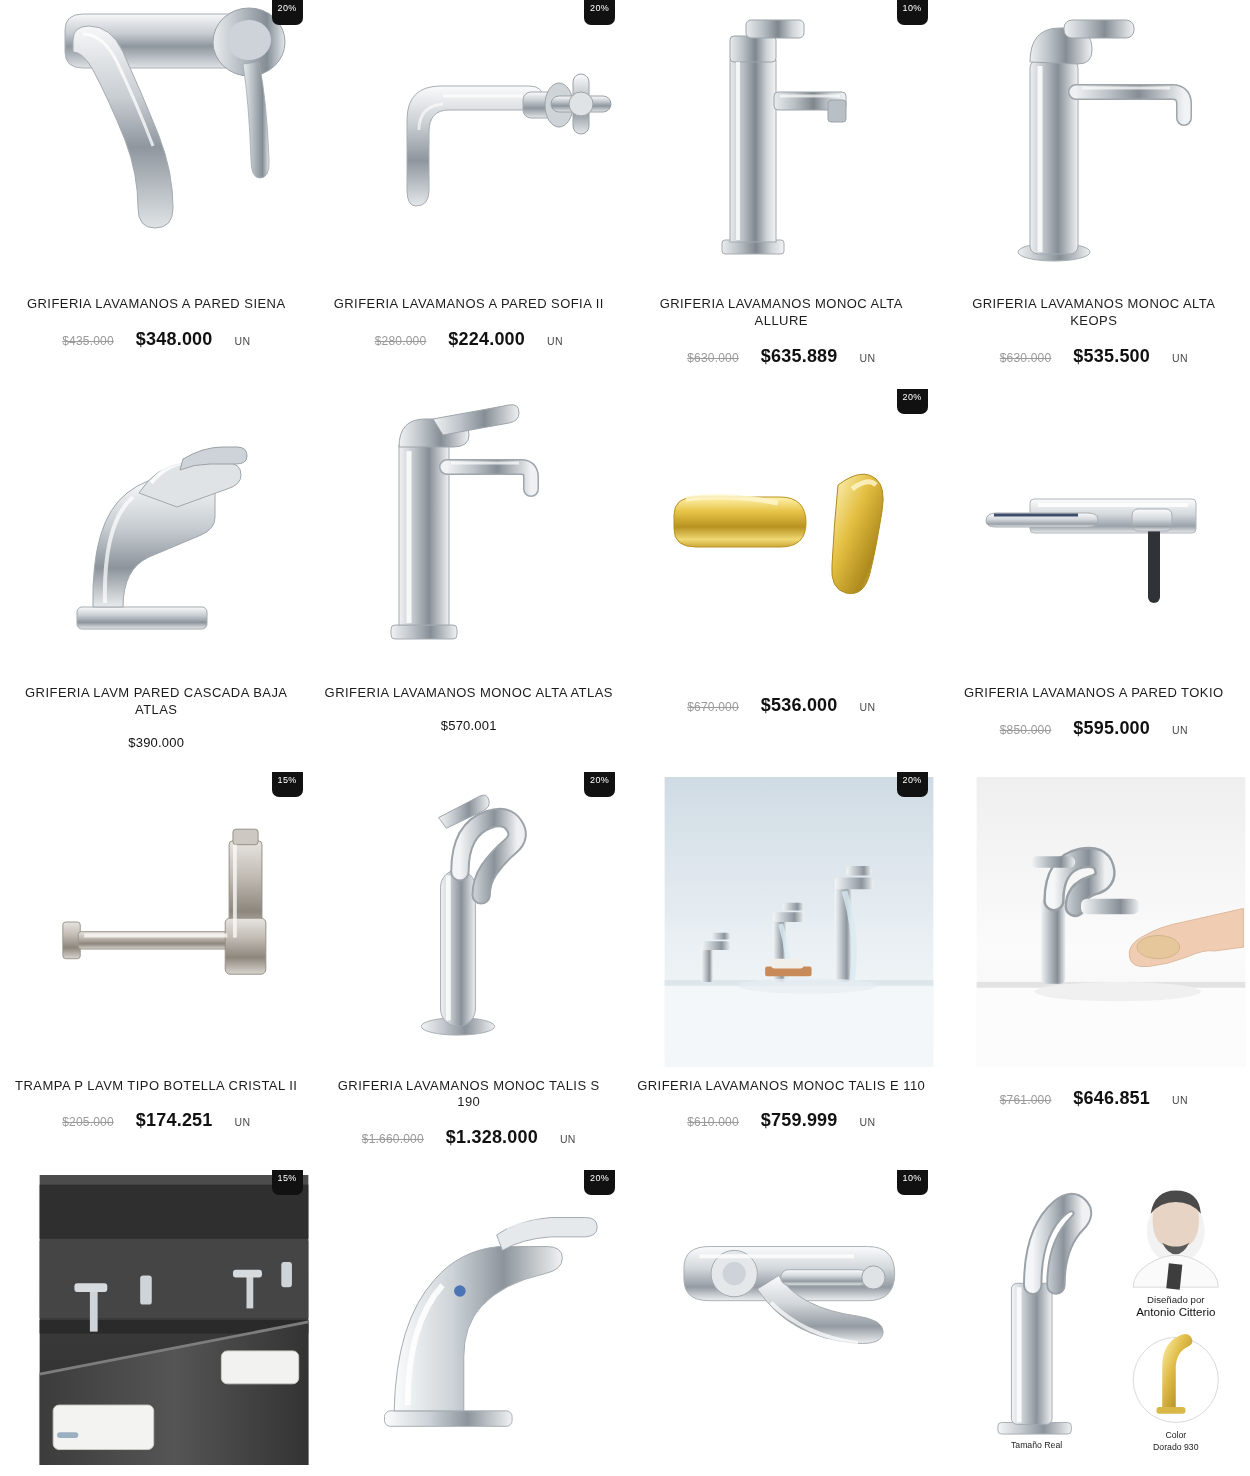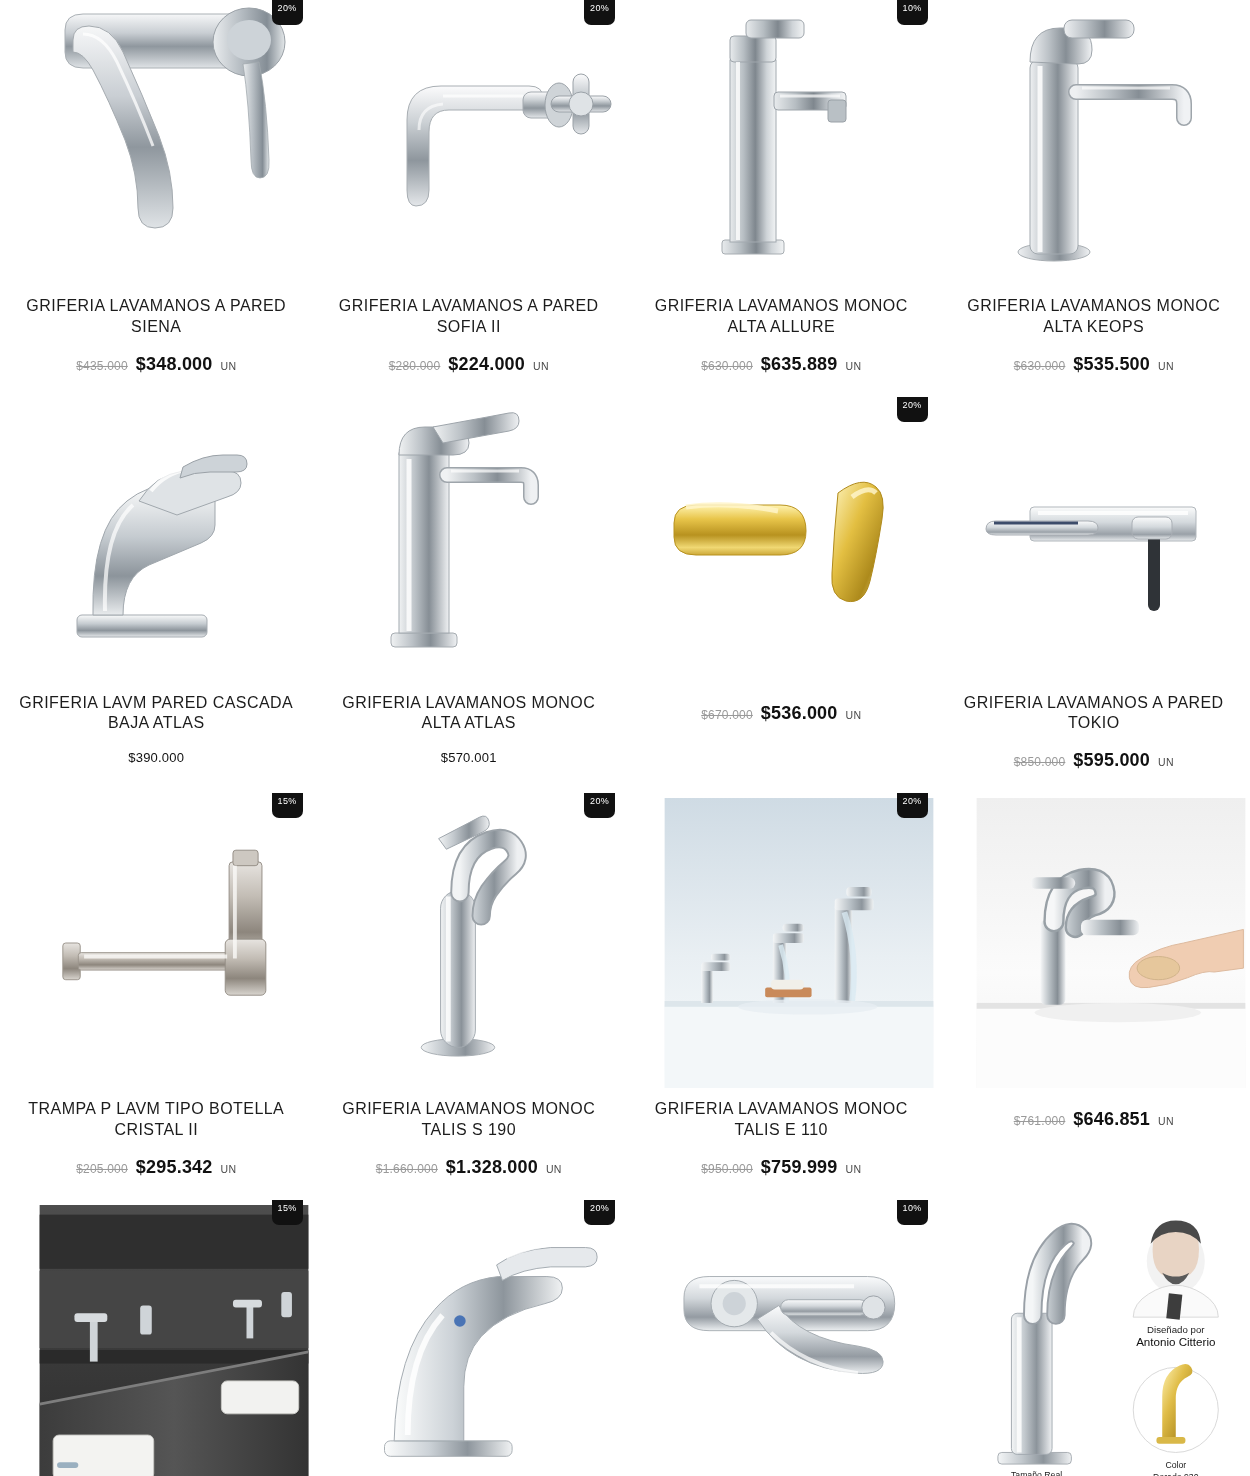--- a/index.html
+++ b/index.html
@@ -57,36 +57,36 @@
     color: #ffffff;
     font-size: 9px;
     letter-spacing: .3px;
     padding: 4px 6px 12px 6px;
     border-radius: 0 0 7px 7px;
     z-index: 5;
     line-height: 1;
     font-weight: 400;
   }
   .title {
-    font-size: 16px;
+    font-size: 13px;
     letter-spacing: .45px;
     text-align: center;
     color: #1c1c1c;
     margin: 6px 12px 0 12px;
     line-height: 1.3;
     font-weight: 400;
     min-height: 16px;
   }
   .price-row {
     margin-top: 16px;
     margin-bottom: 22px;
     display: flex;
     align-items: baseline;
     justify-content: space-between;
-    gap: 8px;
+    gap: 22px;
     font-size: 12.5px;
   }
   .old-price {
     color: #9a9a9a;
     text-decoration: line-through;
     font-size: 12px;
     letter-spacing: .2px;
   }
   .new-price {
     color: #111;
@@ -371,21 +371,21 @@
         <rect x="196" y="66" width="34" height="104" rx="4" fill="url(#g9)" stroke="#948e86"></rect>
         <rect x="192" y="146" width="42" height="58" rx="5" fill="url(#g9)" stroke="#948e86"></rect>
         <rect x="200" y="54" width="26" height="16" rx="3" fill="#cdc8c1" stroke="#948e86"></rect>
         <path d="M46 164 h148" stroke="#fbfaf8" stroke-width="4" opacity=".8"></path>
         <path d="M202 70 v96" stroke="#fbfaf8" stroke-width="4" opacity=".8"></path>
       </svg>
     </div>
     <div class="title">TRAMPA P LAVM TIPO BOTELLA CRISTAL II</div>
     <div class="price-row">
       <span class="old-price">$205.000</span>
-      <span class="new-price">$295.342</span>
+      <span class="new-price">$174.251</span>
       <span class="unit">UN</span>
     </div>
   </div>
 
   <div class="card">
     <div class="badge">20%</div>
     <div class="img-wrap tall">
       <svg class="photo" viewBox="0 0 278 300">
         <defs>
           <linearGradient id="g10" x1="0" y1="0" x2="1" y2="0">
@@ -446,21 +446,21 @@
         <rect x="38" y="170" width="30" height="9" rx="3" fill="url(#chrome)"></rect>
         <rect x="48" y="161" width="20" height="7" rx="3" fill="url(#chrome)"></rect>
 
         <rect x="104" y="196" width="48" height="10" rx="2" fill="#c98a5a"></rect>
         <rect x="110" y="188" width="34" height="10" rx="4" fill="#f1efe9"></rect>
         <ellipse cx="148" cy="216" rx="72" ry="8" fill="#e7eef2" opacity=".8"></ellipse>
       </svg>
     </div>
     <div class="title">GRIFERIA LAVAMANOS MONOC TALIS E 110</div>
     <div class="price-row">
-      <span class="old-price">$950.000</span>
+      <span class="old-price">$610.000</span>
       <span class="new-price">$759.999</span>
       <span class="unit">UN</span>
     </div>
   </div>
 
   <div class="card">
 
     <div class="img-wrap tall">
       <svg class="photo-box" viewBox="0 0 278 300">
         <defs>

